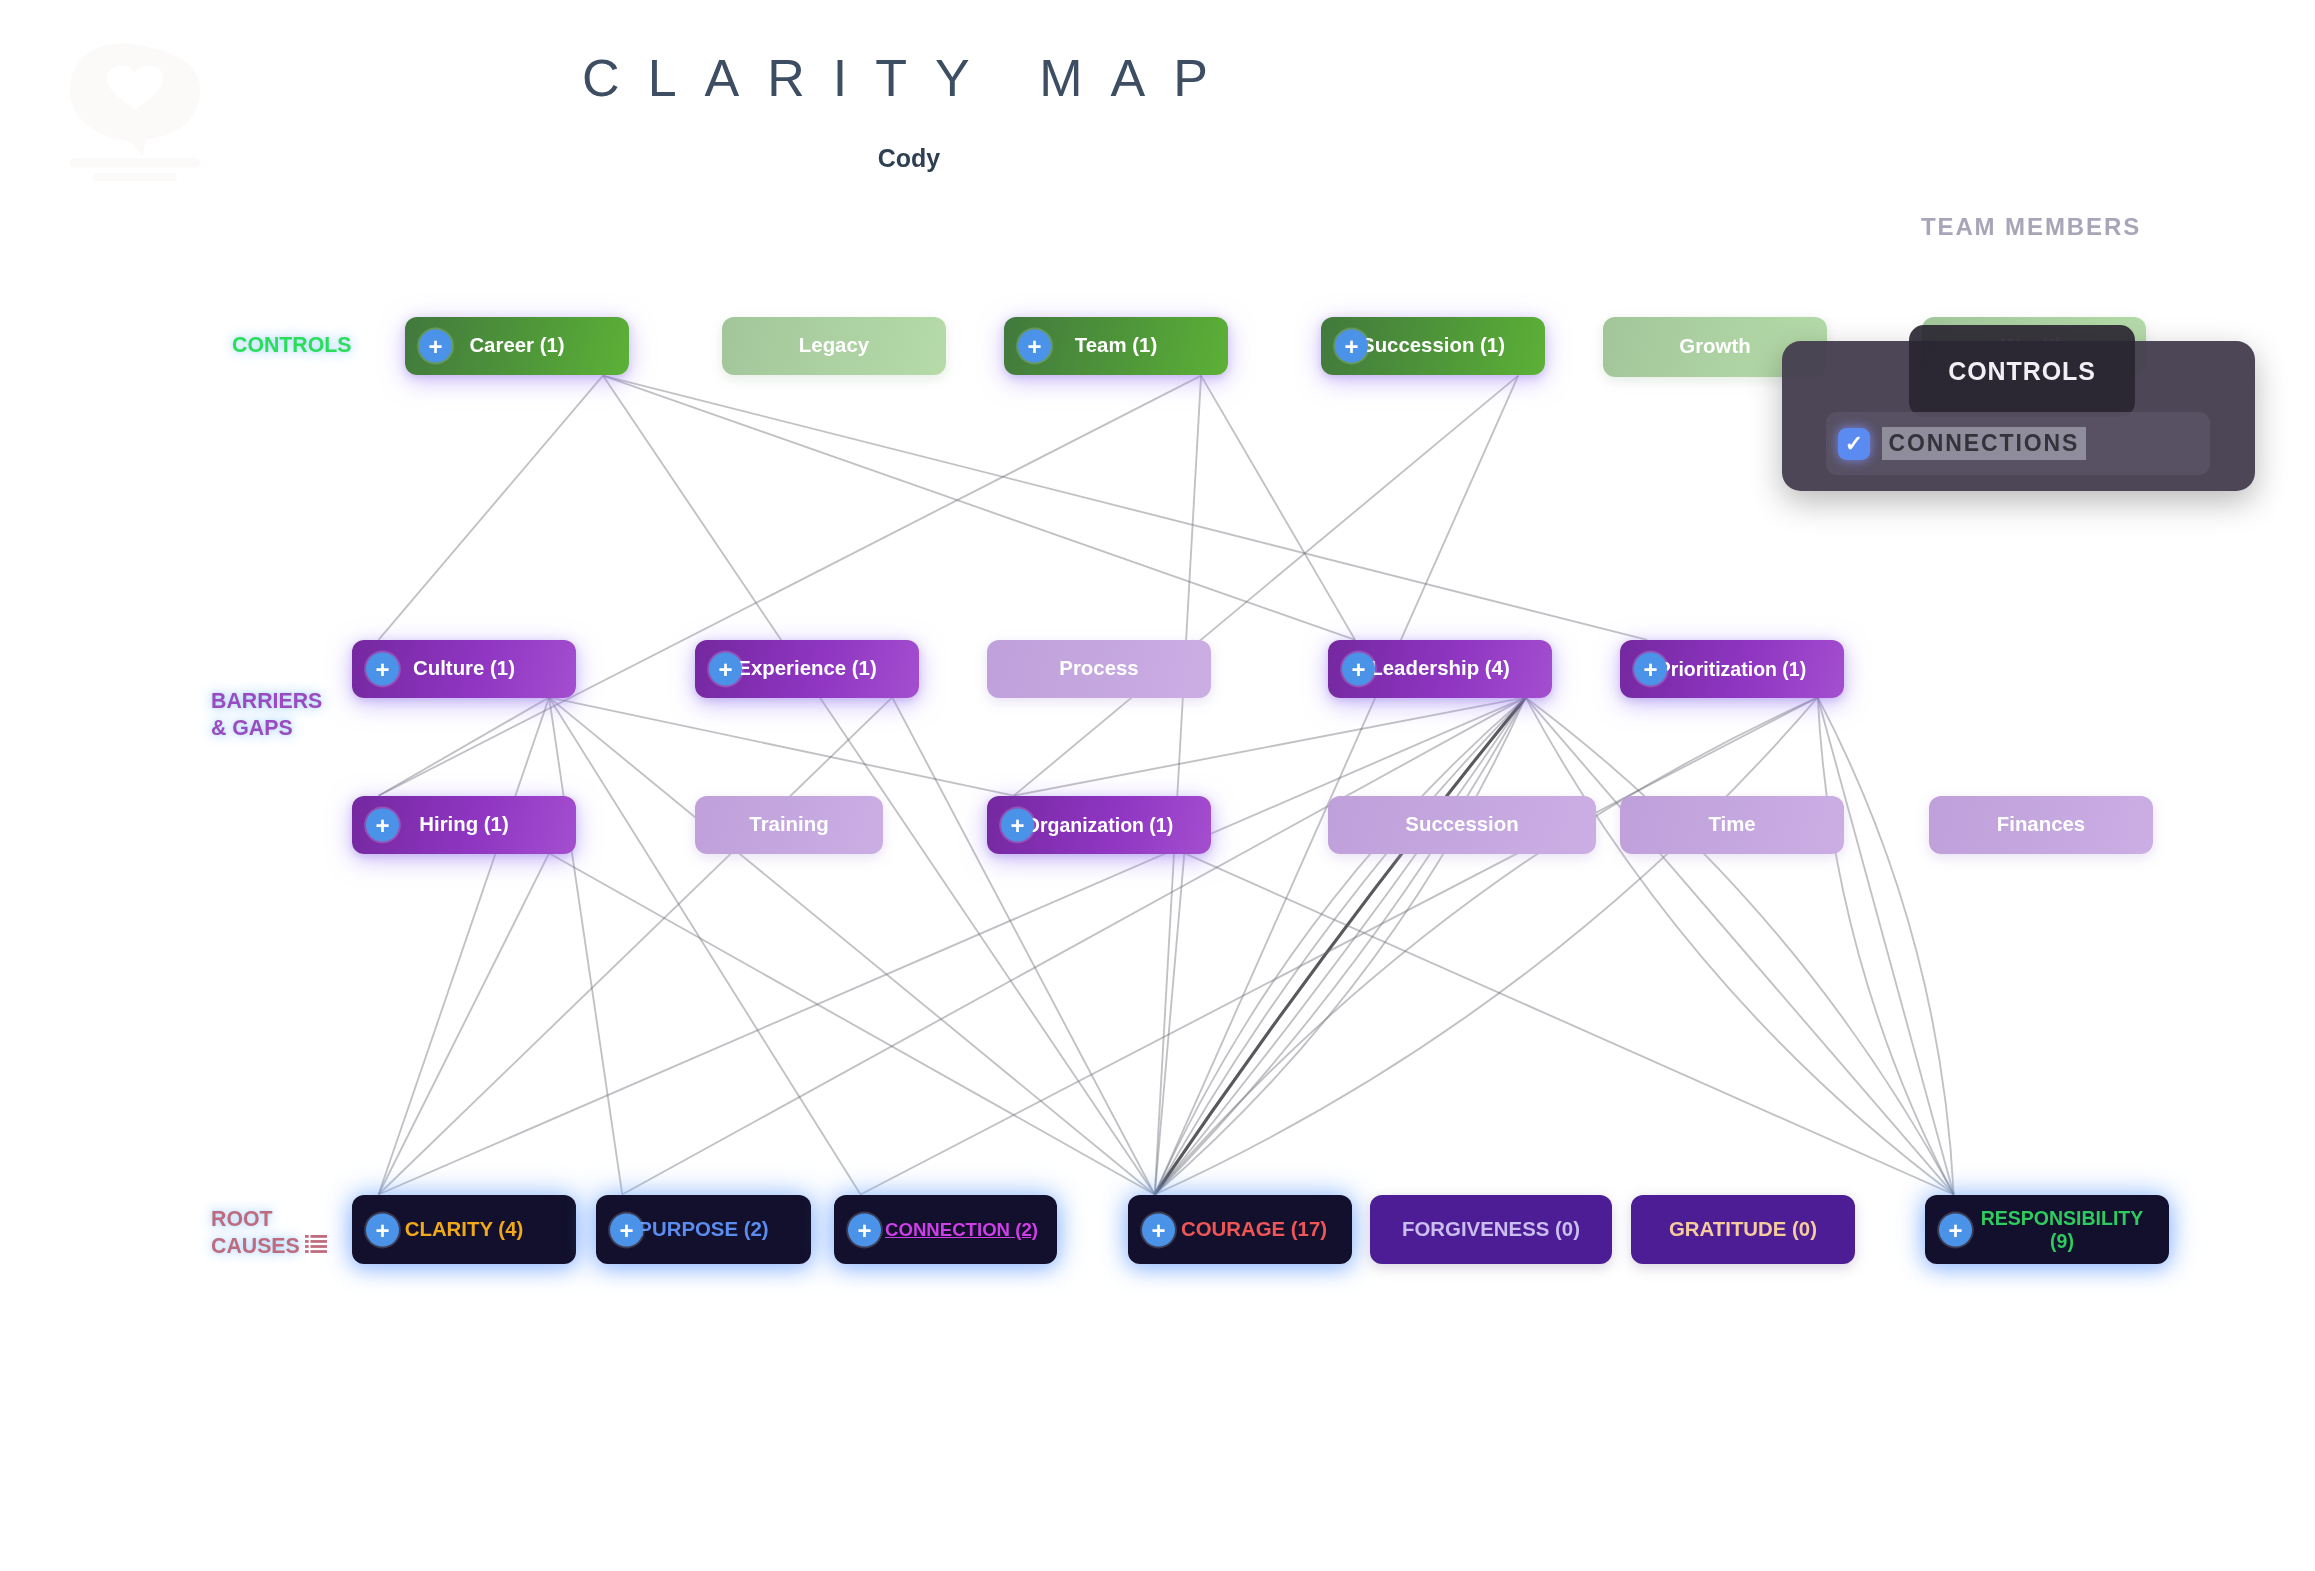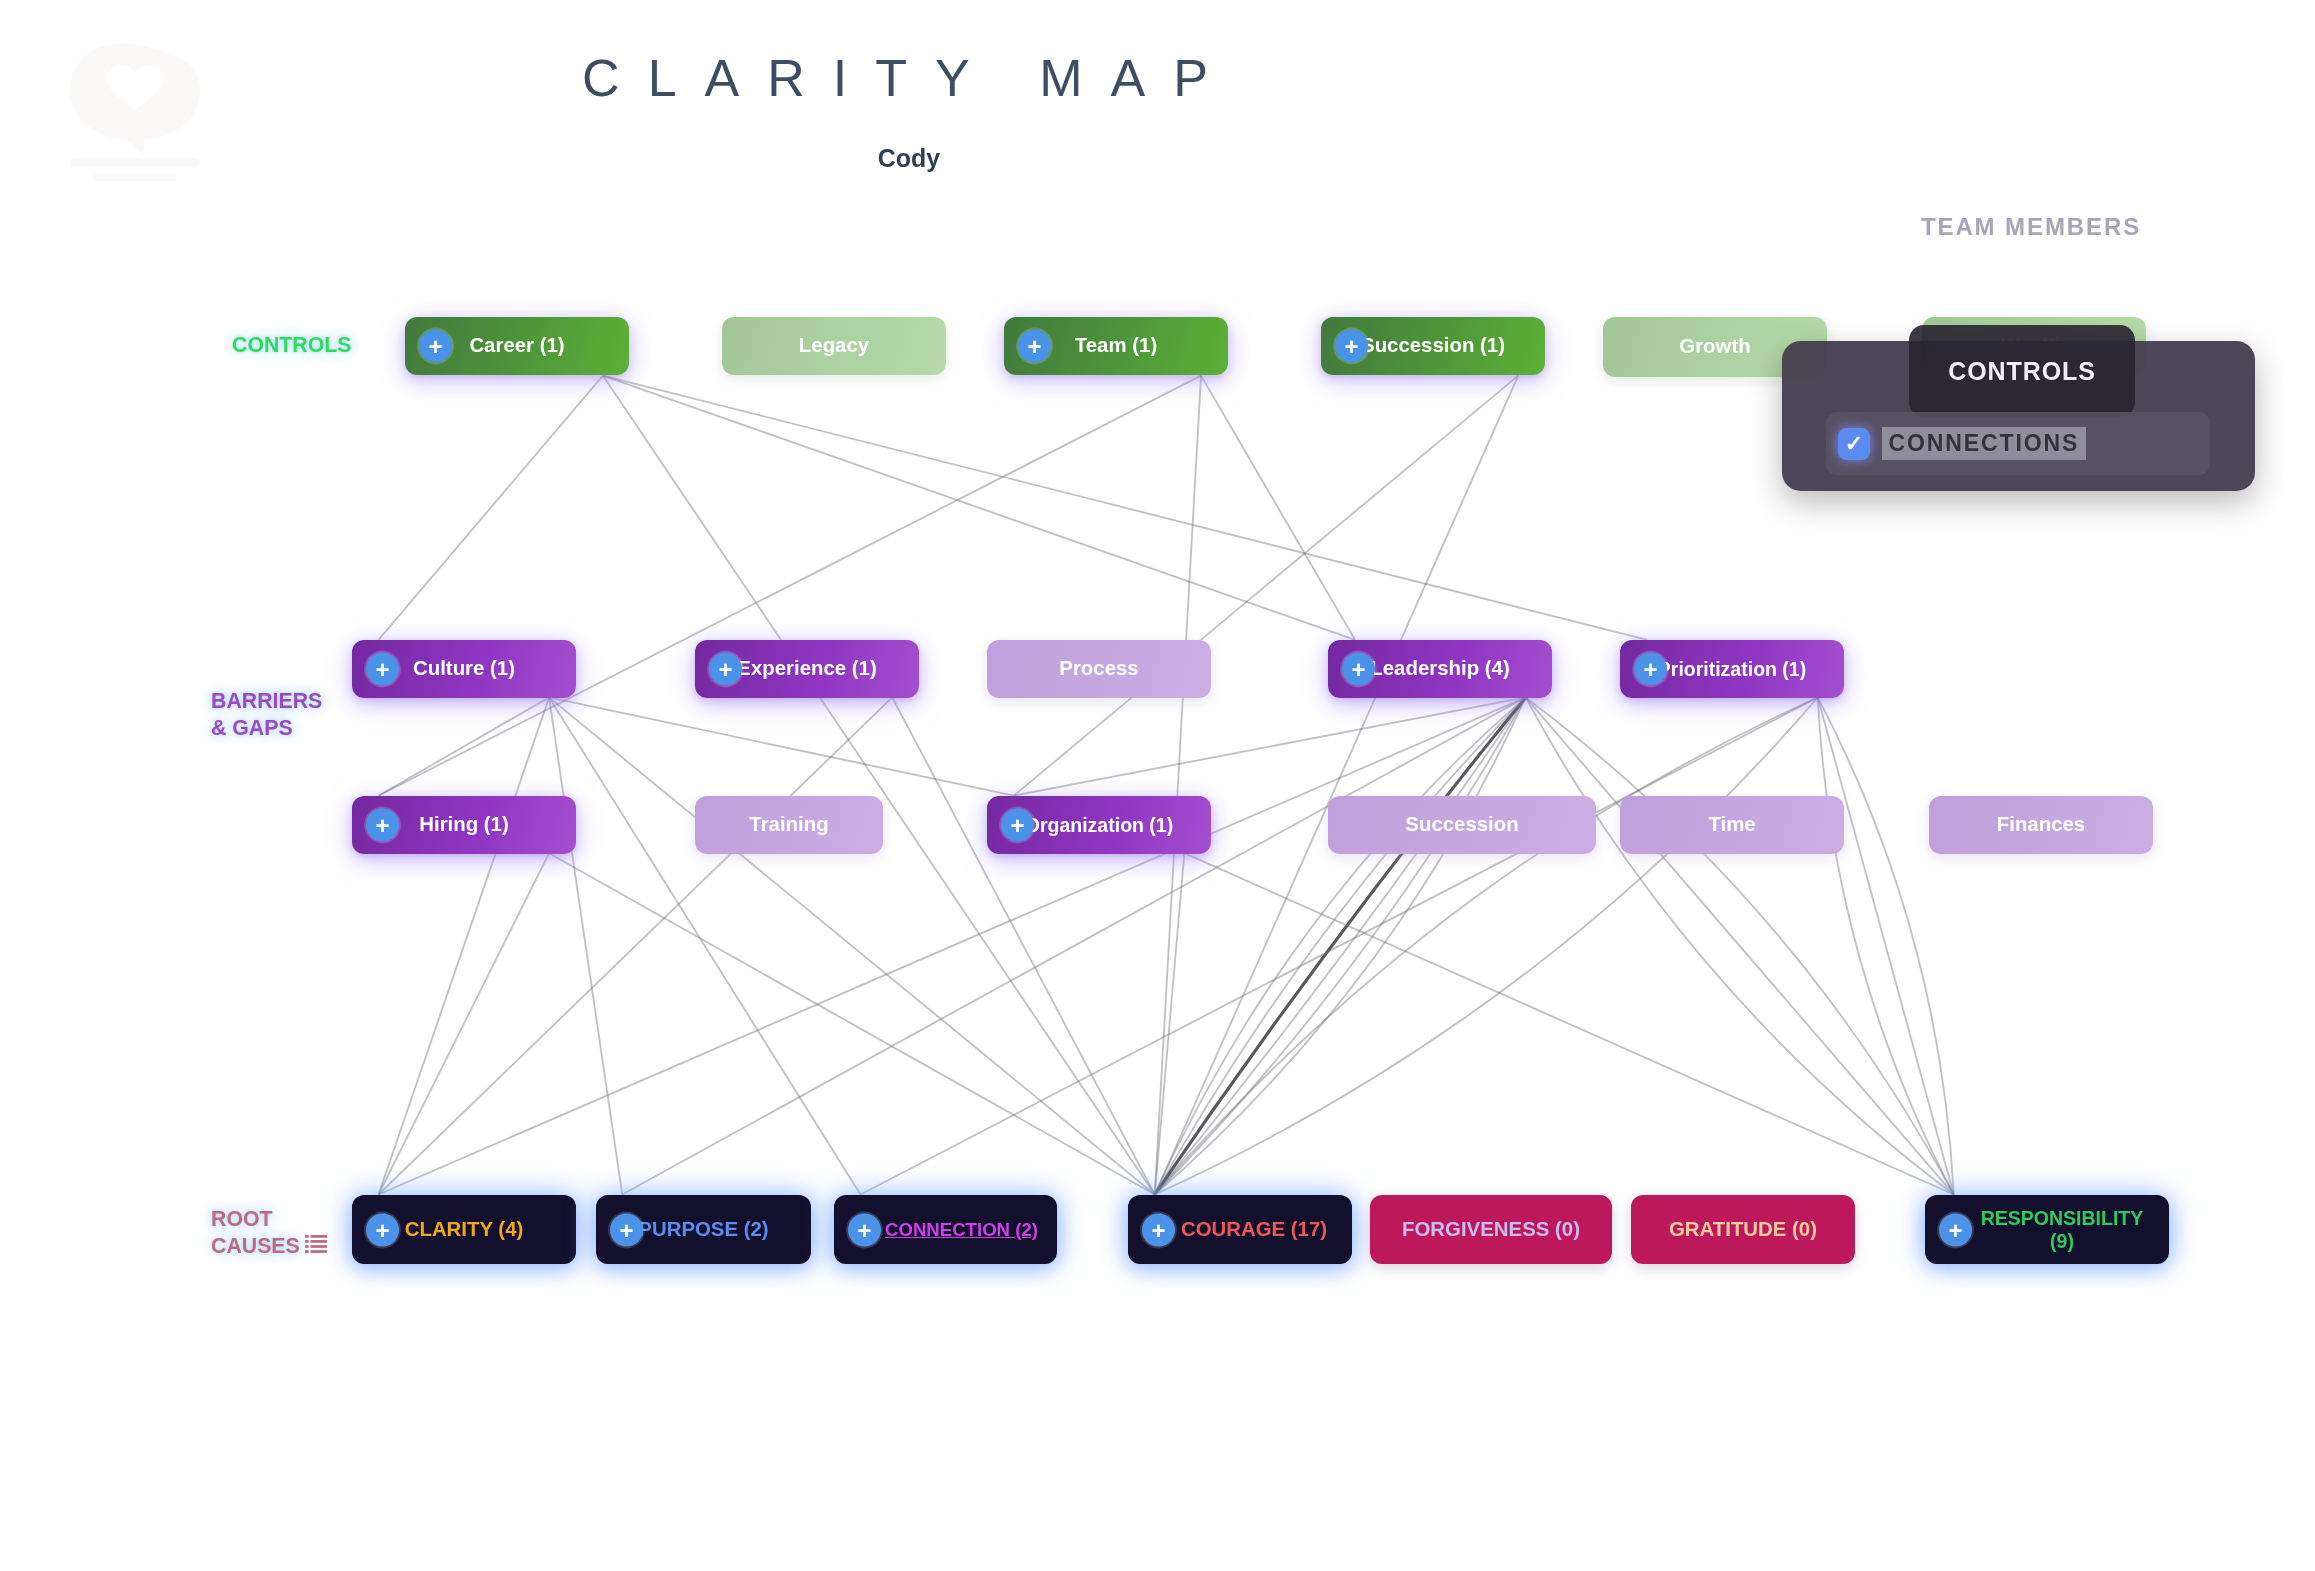--- a/index.html
+++ b/index.html
@@ -56,21 +56,21 @@
   }
   .node.purple-muted{
     background:linear-gradient(105deg,#bfa0da 0%,#cbaee4 100%);
     box-shadow:0 3.7px 13px rgba(190,170,220,.35);
   }
   .node.dark{
     background:#12102c;
     box-shadow:0 0 28px rgba(125,175,255,.85),0 5.6px 16.7px rgba(100,150,255,.35);
   }
   .node.gray-muted{
-    background:#be185d;
+    background:#4c1d95;
     box-shadow:0 3.7px 13px rgba(160,150,180,.4);
   }
   .add-btn{
     position:absolute;left:14px;top:50%;transform:translateY(-50%);
     width:33px;height:33px;border-radius:50%;background:#4a93e8;
     color:#ffffff;font-size:24px;font-weight:700;line-height:33px;text-align:center;
     box-shadow:0 0 0 1.9px rgba(255,255,255,.18);z-index:2;
   }
   .t-clarity{color:#f2a918;} .t-purpose{color:#5b8def;} .t-connection{color:#cf3fe8;}
   .t-courage{color:#f05656;} .t-forgiveness{color:#cabdf0;} .t-gratitude{color:#f7cc9c;}

